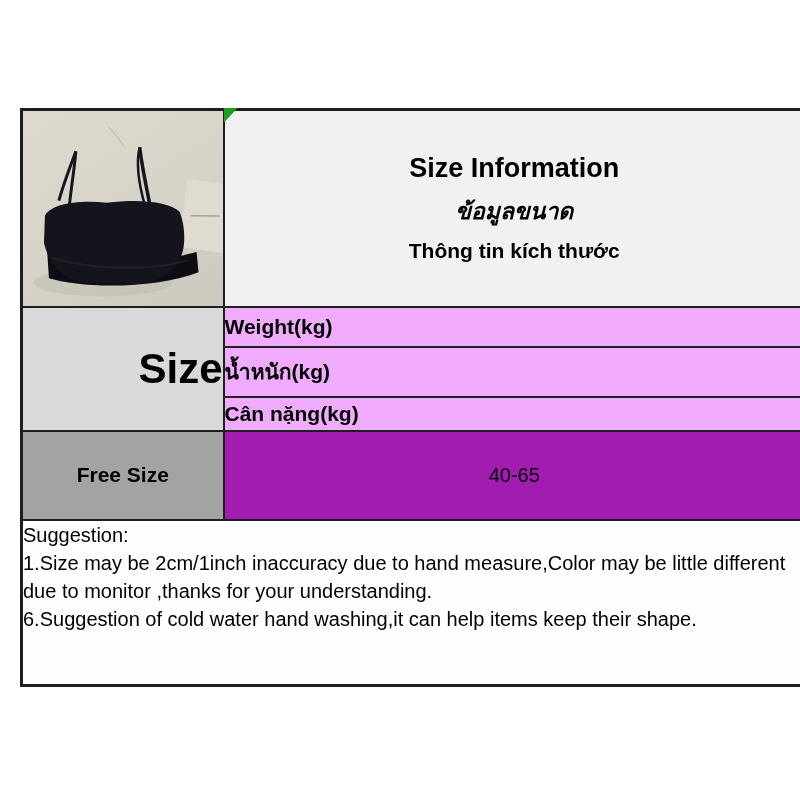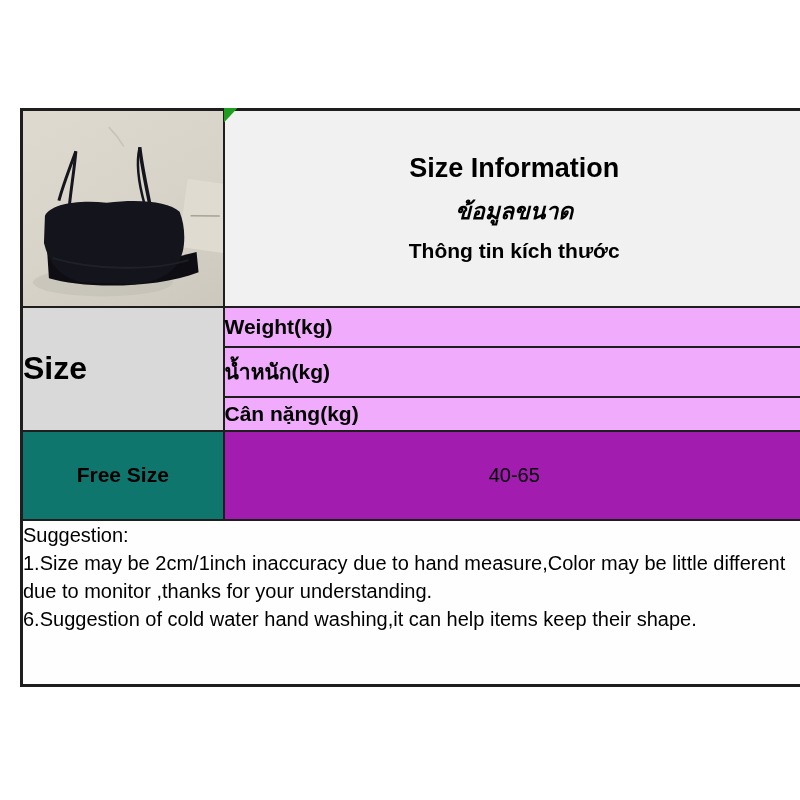--- a/index.html
+++ b/index.html
@@ -50,31 +50,31 @@
     width:14px; height:15px;
     background:#1e9e1e;
     clip-path:polygon(0 0, 100% 0, 0 100%);
   }
   .title-en { font-size:27px; font-weight:bold; margin-bottom:9px; }
   .title-th { font-size:23px; font-weight:bold; margin-bottom:10px;font-style:italic; }
   .title-vi { font-size:21px; font-weight:bold; }
   
   td.size-head {
     background:#d9d9d9;
-    text-align:left; vertical-align:middle;
-    font-size:32px; font-weight:bold;
+    text-align:right; vertical-align:middle;
+    font-size:42px; font-weight:bold;
   }
   td.w-head {
     background:#f0abfc;
     vertical-align:middle;
     font-size:21px; font-weight:bold;
   }
   
   td.size-val {
-    background:#0f766e;
+    background:#a3a3a3;
     text-align:center; vertical-align:middle;
     font-size:21px; font-weight:bold;
   }
   td.weight-val {
     background:#a21caf;
     text-align:center; vertical-align:middle;
     font-size:20px; font-weight:normal;
   }
   
   td.attention-cell {

